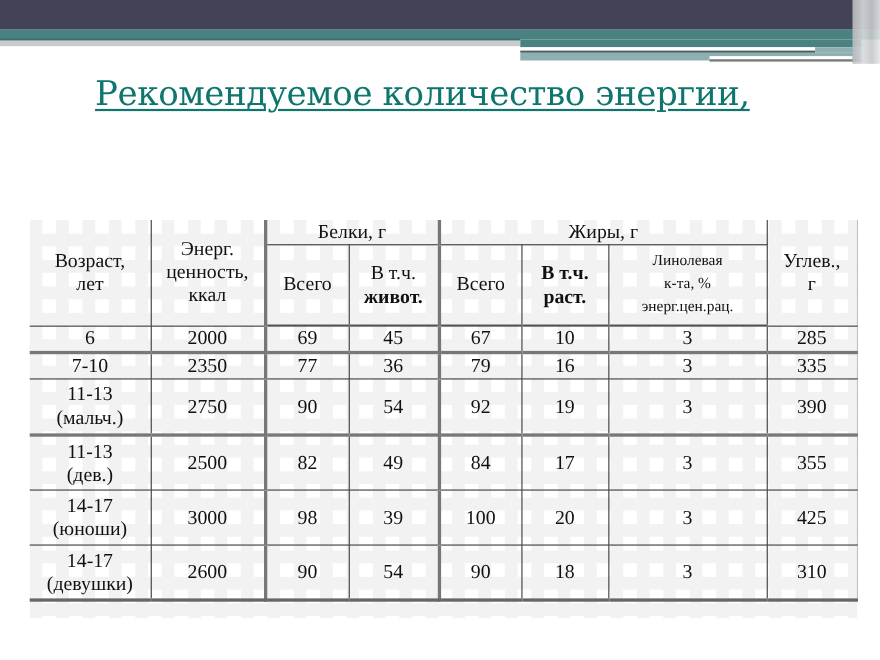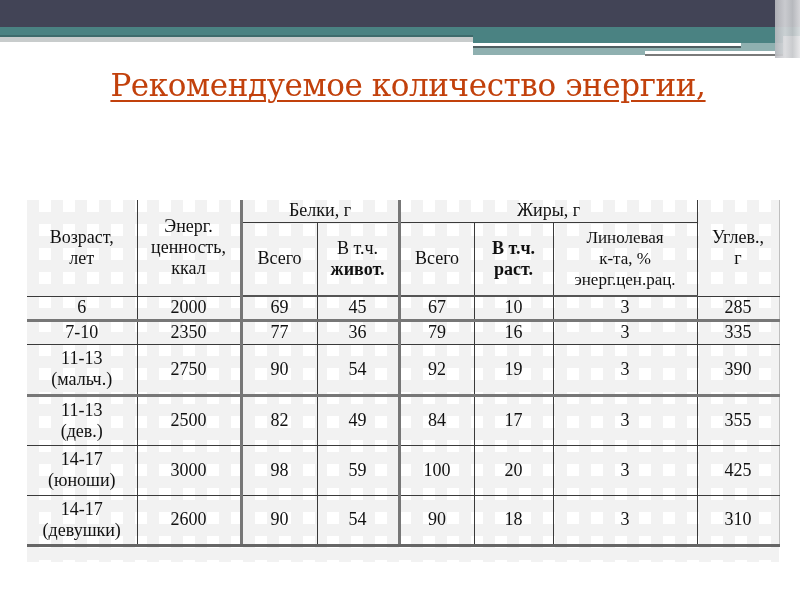--- a/index.html
+++ b/index.html
@@ -18,22 +18,22 @@
   .band-dark-line { position: absolute; left: 473px; top: 46px; width: 268px; height: 2px; background: #4f5f62; }
   .band-lightteal { position: absolute; left: 473px; top: 48px; width: 310px; height: 7px; background: #8fb0b0; }
   .band-lightteal2 { position: absolute; left: 741px; top: 43px; width: 42px; height: 5px; background: #8fb0b0; }
   .band-white-line2 { position: absolute; left: 645px; top: 51px; width: 130px; height: 3px; background: #ffffff; }
   .band-gray-bottom { position: absolute; left: 645px; top: 54px; width: 138px; height: 2px; background: #7a7a7a; }
   .band-edge { position: absolute; left: 775px; top: 0; width: 25px; height: 58px;
     background: linear-gradient(90deg, #b9babf 0%, #d8d9dc 40%, #c4c6c9 70%, #e6e6e8 100%); opacity: .9; }
 
   
   .title {
-    position: absolute; left: 38px; top: 64px; width: 740px;
-    text-align: center; color: #c2410c;
+    position: absolute; left: 14px; top: 64px; width: 740px;
+    text-align: center; color: #0f766e;
     font-family: "DejaVu Serif", "Liberation Serif", serif;
     font-size: 31px; line-height: 42px; letter-spacing: -0.4px;
   }
   .title span { text-decoration: underline; text-decoration-thickness: 2px; text-underline-offset: 4px; }
   .checker {
     position: absolute; left: 27px; top: 200px; width: 752px; height: 362px;
     background-color: #ffffff;
     background-image:
       linear-gradient(90deg, rgba(232,232,232,1) 50%, transparent 50%),
       linear-gradient(0deg, rgba(232,232,232,1) 50%, transparent 50%);
@@ -52,21 +52,21 @@
     padding: 0; font-weight: normal; line-height: 21px;
   }
   table.nutr tr:first-child th { border-top: none; }
   table.nutr th:first-child, table.nutr td:first-child { border-left: none; font-family: Liberation Serif, serif; }
   table.nutr th:last-child, table.nutr td:last-child { border-right: 1px solid #bfbfbf; }
   .b { font-weight: bold; }
   .thick-r { border-right: 3px solid #777 !important; }
   .thick-b td { border-bottom: 3px solid #777 !important; }
   .bottom-row td { border-bottom: 3px solid #666 !important; }
   .head-bottom th { border-bottom: 2px solid #555 !important; }
-  .small { font-size: 17px; }
+  .small { font-size: 14px; }
 </style>
 </head>
 <body>
 
 <div class="band-dark"></div>
 <div class="band-teal"></div>
 <div class="band-teal-edge"></div>
 <div class="band-gray-left"></div>
 <div class="band-teal-right"></div>
 <div class="band-white-line1"></div>
@@ -182,21 +182,21 @@
       <td class="b">3</td>
       <td>355</td>
     </tr>
     <tr style="height:50px">
       <td class="b">
         <div>14-17</div>
         <div>(юноши)</div>
       </td>
       <td class="thick-r">3000</td>
       <td>98</td>
-      <td class="b thick-r">59</td>
+      <td class="b thick-r">39</td>
       <td>100</td>
       <td>20</td>
       <td class="b">3</td>
       <td>425</td>
     </tr>
     <tr style="height:50px" class="bottom-row">
       <td class="b">
         <div>14-17</div>
         <div>(девушки)</div>
       </td>

